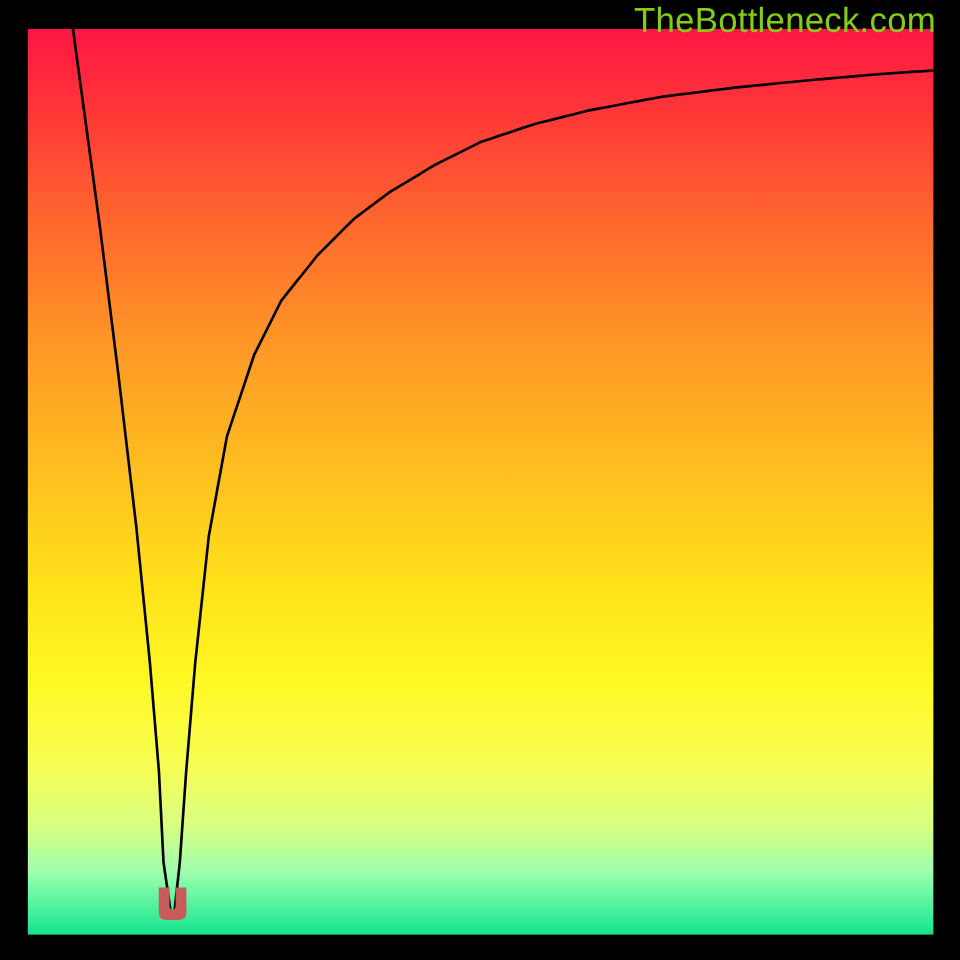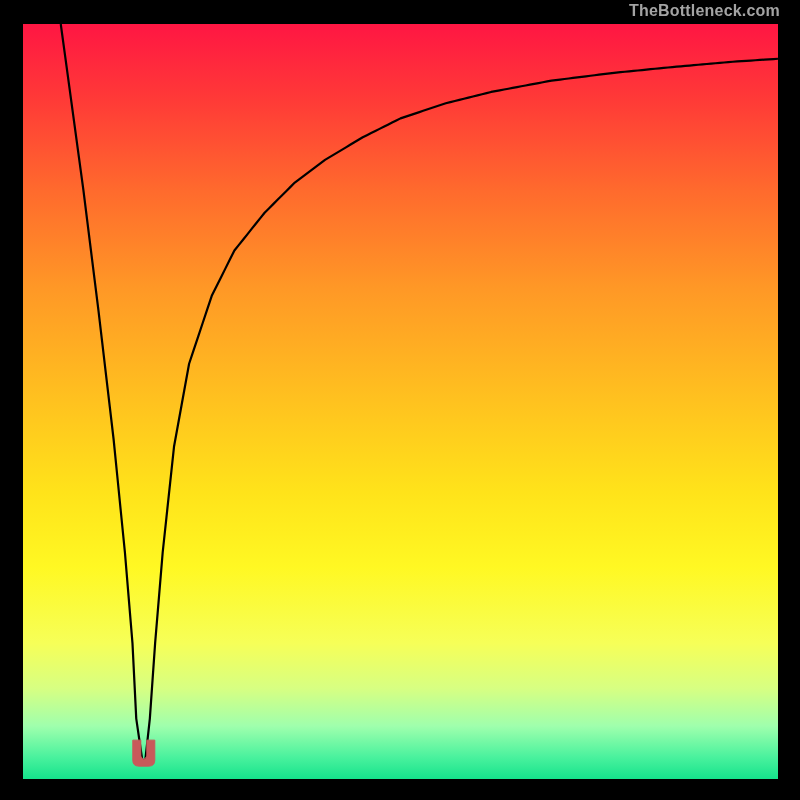--- a/index.html
+++ b/index.html
@@ -20,23 +20,23 @@
     background: #000;
   }
   .plot-area {
     position: absolute;
     box-sizing: border-box;
   }
   .watermark {
     position: absolute;
     top: 2px;
     right: 20px;
-    color: #a3a3a3;
-    font-size: 16px;
-    font-weight: 700;
+    color: #84cc16;
+    font-size: 29px;
+    font-weight: 400;
     letter-spacing: 0.2px;
     font-family: Arial, sans-serif;
   }
   svg.gradient-svg, svg.curve-svg {
     position: absolute;
     left: 0;
     top: 0;
   }
 </style>
 </head>

